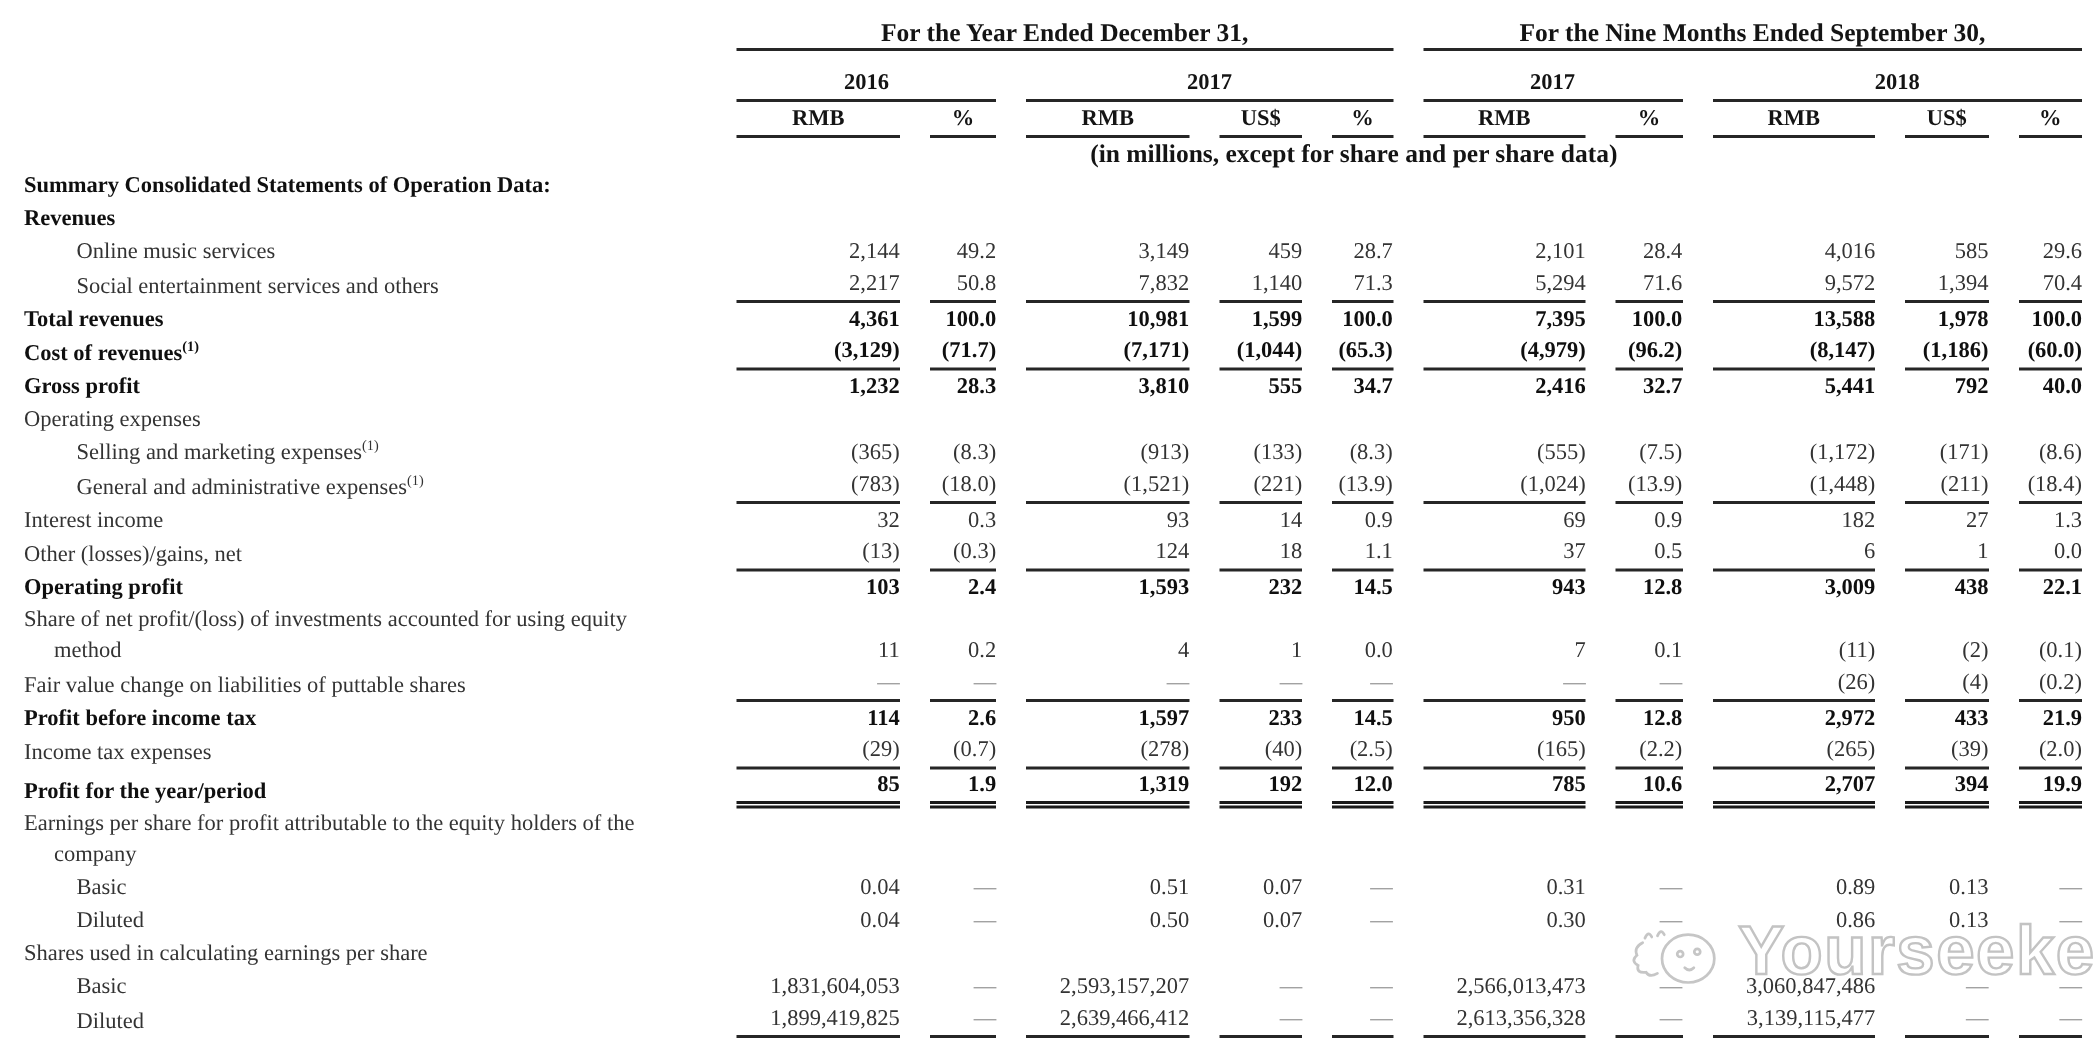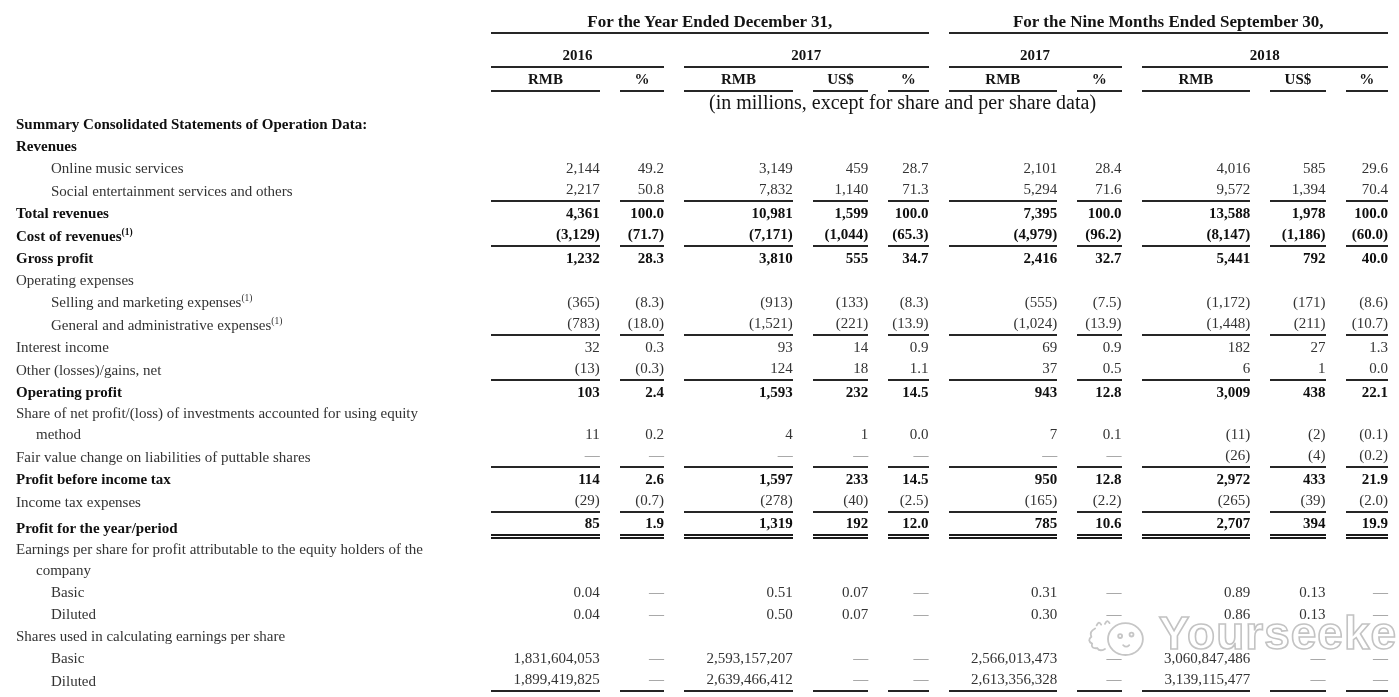--- a/index.html
+++ b/index.html
@@ -11,21 +11,21 @@
   }
   table.fin {
     position:absolute; top:0; left:-12px; width:1420px;
     border-collapse:separate; border-spacing:20px 0; table-layout:fixed;
   }
   th, td { padding:0; vertical-align:bottom; font-size:15px; line-height:21px; overflow:visible; }
   thead th { font-weight:bold; color:#141414; }
   th.gtitle { height:34px; border-bottom:2.5px solid #262626; text-align:center; font-size:17px; white-space:nowrap; }
   th.yr    { height:34px; border-bottom:2.5px solid #262626; text-align:center; }
   th.unit  { height:24px; border-bottom:2.5px solid #262626; text-align:center; }
-  td.note  { height:21px; text-align:center; font-weight:normal; font-size:20px; color:#141414; }
+  td.note  { height:21px; text-align:center; font-weight:bold; font-size:17px; color:#141414; }
   td.note span { display:inline-block; transform:translateX(-37px); white-space:nowrap; }
   td.lbl { text-align:left; color:#333; padding-left:8px; }
   td.lbl div { line-height:21px; }
   td.lbl .d1 { padding-left:35px; }
   td.lbl .hang { padding-left:20px; }
   td.num { text-align:right; height:22px; white-space:nowrap; color:#333; }
   td.b { font-weight:bold; color:#0f0f0f; }
   td.ul { border-bottom:2.5px solid #262626; }
   td.dl { border-bottom:5px double #1a1a1a; }
   td.dash { color:#8d8d8d; }
@@ -234,21 +234,21 @@
           </td>
           <td class="num ul">(783)</td>
           <td class="num ul">(18.0)</td>
           <td class="num ul">(1,521)</td>
           <td class="num ul">(221)</td>
           <td class="num ul">(13.9)</td>
           <td class="num ul">(1,024)</td>
           <td class="num ul">(13.9)</td>
           <td class="num ul">(1,448)</td>
           <td class="num ul">(211)</td>
-          <td class="num ul">(10.7)</td>
+          <td class="num ul">(18.4)</td>
         </tr>
         <tr>
           <td class="lbl">
             <div class="d0">Interest income</div>
           </td>
           <td class="num">32</td>
           <td class="num">0.3</td>
           <td class="num">93</td>
           <td class="num">14</td>
           <td class="num">0.9</td>

